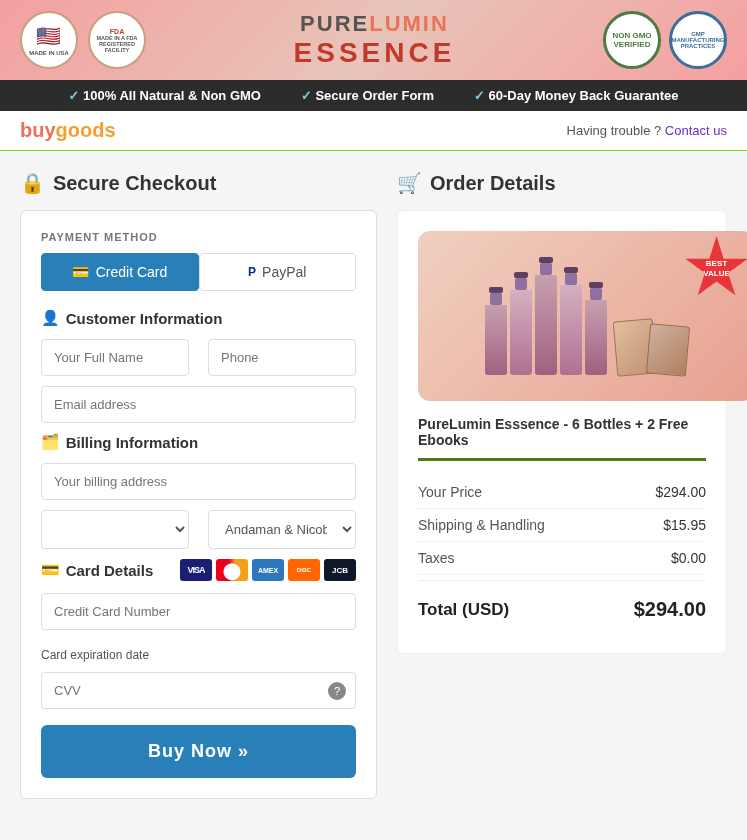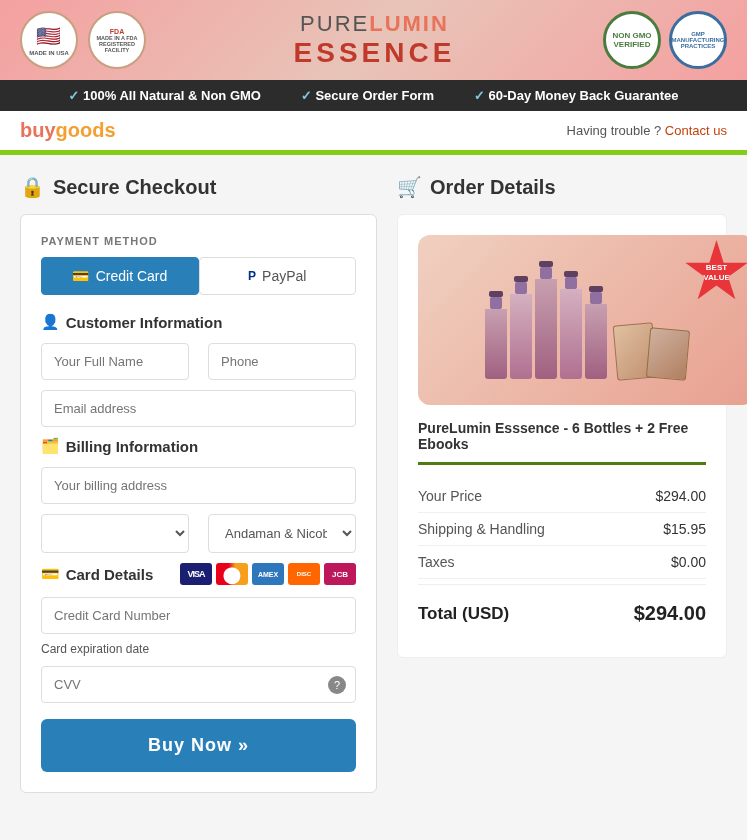--- a/index.html
+++ b/index.html
@@ -19,21 +19,21 @@
       width: 58px; height: 58px; border-radius: 50%; border: 2px solid #c8a080;
       background: white; display: flex; flex-direction: column; align-items: center;
       justify-content: center; font-size: 7px; font-weight: bold; text-align: center;
       color: #555; padding: 4px;
     }
     .badge-circle.flag { background: white; }
     .flag-icon { font-size: 20px; }
     .brand-name {
       text-align: center; color: #333;
     }
-    .brand-name .pure { font-size: 22px; font-weight: normal; color: #555; letter-spacing: 2px; }
+    .brand-name .pure { font-size: 22px; font-weight: bold; color: #555; letter-spacing: 2px; }
     .brand-name .lumin { font-size: 22px; font-weight: bold; color: #e8735a; letter-spacing: 2px; }
     .brand-name .essence { font-size: 28px; font-weight: 900; color: #c0392b; letter-spacing: 4px; display: block; }
     .right-badges { display: flex; gap: 8px; align-items: center; }
     .gmo-badge {
       width: 58px; height: 58px; border-radius: 50%; border: 3px solid #4a7c3f;
       background: white; display: flex; flex-direction: column; align-items: center;
       justify-content: center; font-size: 7px; font-weight: bold; color: #4a7c3f; text-align: center;
     }
     .gmp-badge {
       width: 58px; height: 58px; border-radius: 50%; border: 3px solid #3a6e9e;
@@ -44,26 +44,26 @@
     
     .trust-bar {
       background: #2c2c2c; color: white; display: flex; justify-content: center;
       gap: 40px; padding: 8px 20px; font-size: 13px; font-weight: bold;
     }
     .trust-item::before { content: '✓ '; color: #7ec8e3; }
 
     
     .nav-bar {
       background: white; display: flex; justify-content: space-between;
-      align-items: center; padding: 8px 20px; border-bottom: 5px solid #84cc16;
+      align-items: center; padding: 8px 20px; border-bottom: 1px solid #84cc16;
     }
     .buygoods-logo { color: #e8735a; font-size: 20px; font-weight: bold; }
     .buygoods-logo span { color: #f4a030; }
     .nav-right { font-size: 13px; color: #555; }
-    .nav-right a { color: #c2410c; text-decoration: none; }
+    .nav-right a { color: #6d28d9; text-decoration: none; }
 
     
     .main-content {
       display: flex; gap: 20px; padding: 20px; max-width: 747px;
     }
 
     
     .left-col { flex: 1; min-width: 0; }
     .right-col { width: 330px; }
 
@@ -118,31 +118,31 @@
     }
     .card-icons { display: flex; gap: 4px; align-items: center; }
     .card-icon {
       width: 32px; height: 22px; border-radius: 3px; display: flex; align-items: center;
       justify-content: center; font-size: 8px; font-weight: bold; color: white;
     }
     .ci-visa { background: #1a1f71; }
     .ci-mc { background: linear-gradient(to right, #eb001b 40%, #f79e1b 60%); }
     .ci-amex { background: #2e77bc; }
     .ci-discover { background: #ff6600; }
-    .ci-jcb { background: #be185d; }
+    .ci-jcb { background: #0f172a; }
 
     .expiry-cvv { display: flex; gap: 10px; margin-top: 10px; }
     .cvv-wrap { position: relative; flex: 1; }
     .cvv-wrap .help-icon {
       position: absolute; right: 10px; top: 50%; transform: translateY(-50%);
       width: 18px; height: 18px; border-radius: 50%; background: #888; color: white;
       font-size: 11px; display: flex; align-items: center; justify-content: center;
       cursor: pointer;
     }
-    .expiry-label { font-size: 12px; color: #555; margin-bottom: 5px; margin-top: 8px; }
+    .expiry-label { font-size: 12px; color: #555; margin-bottom: 5px; margin-top: 18px; }
 
     .buy-btn {
       width: 100%; padding: 16px; background: #2980b9; color: white;
       font-size: 18px; font-weight: bold; border: none; border-radius: 6px;
       cursor: pointer; margin-top: 16px; letter-spacing: 1px;
     }
 
     
     .order-card { background: white; border: 1px solid #eee; border-radius: 6px; padding: 20px; }
     .order-section-title {

